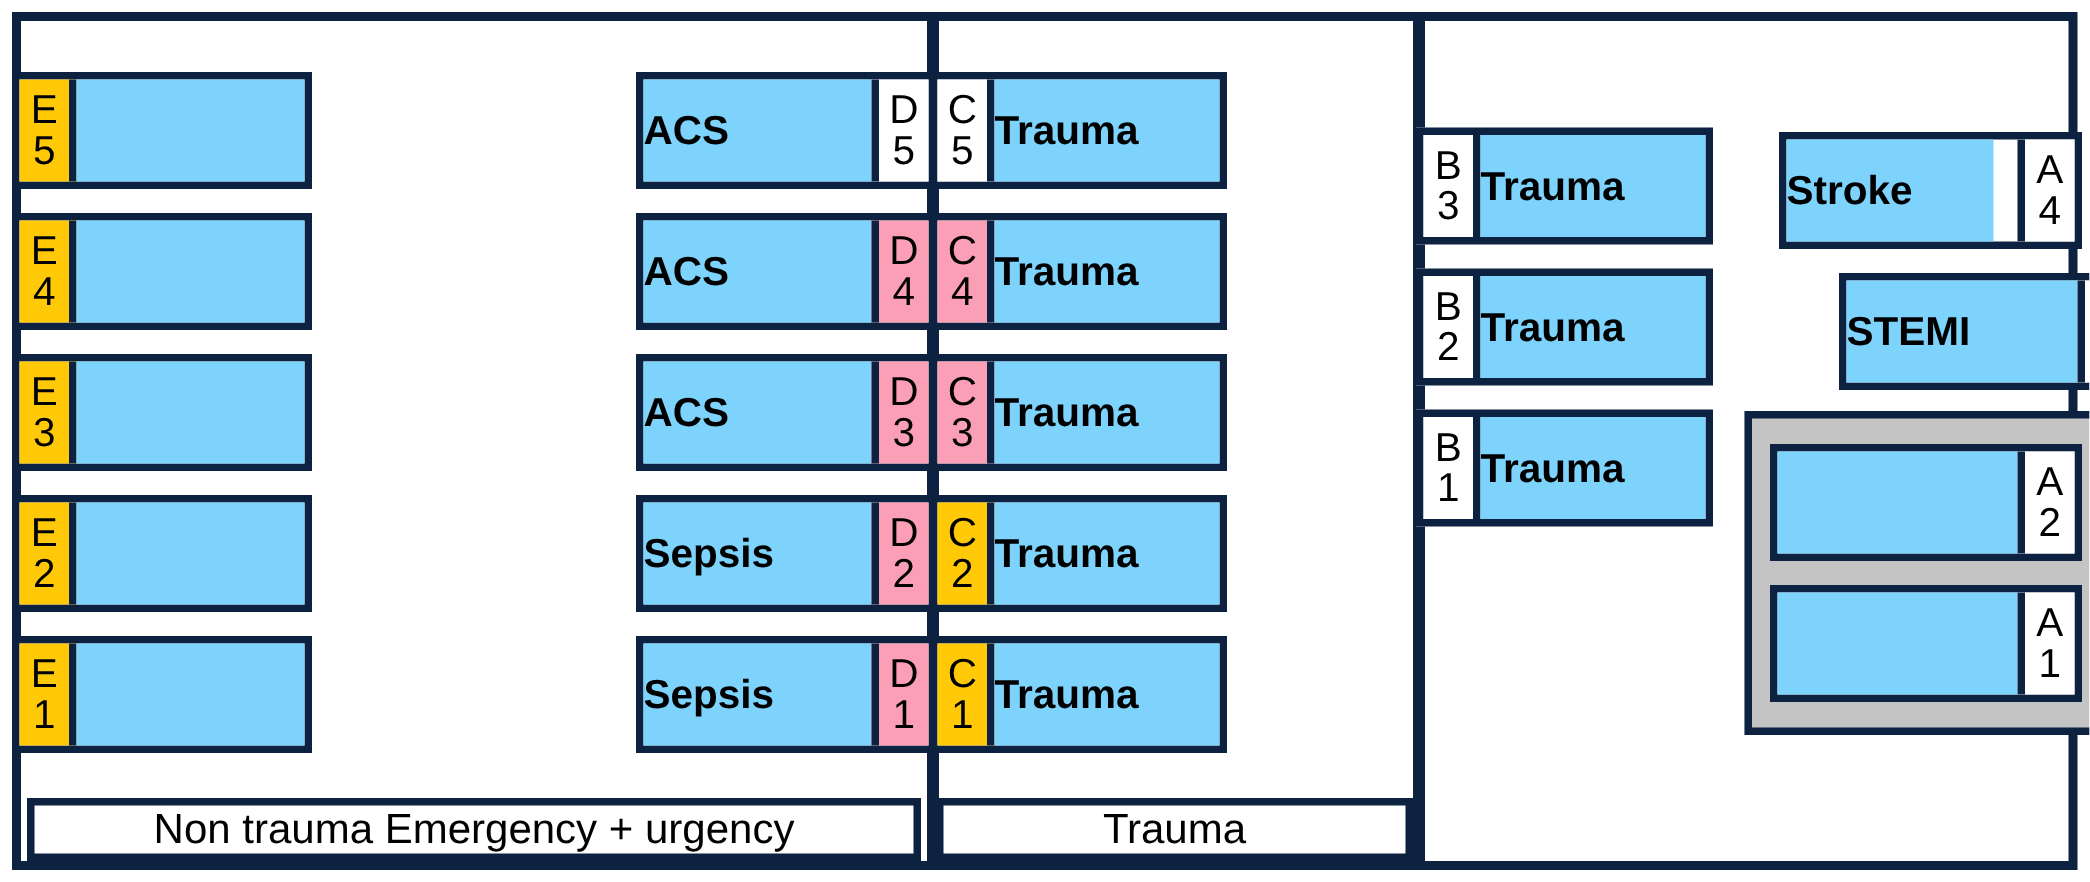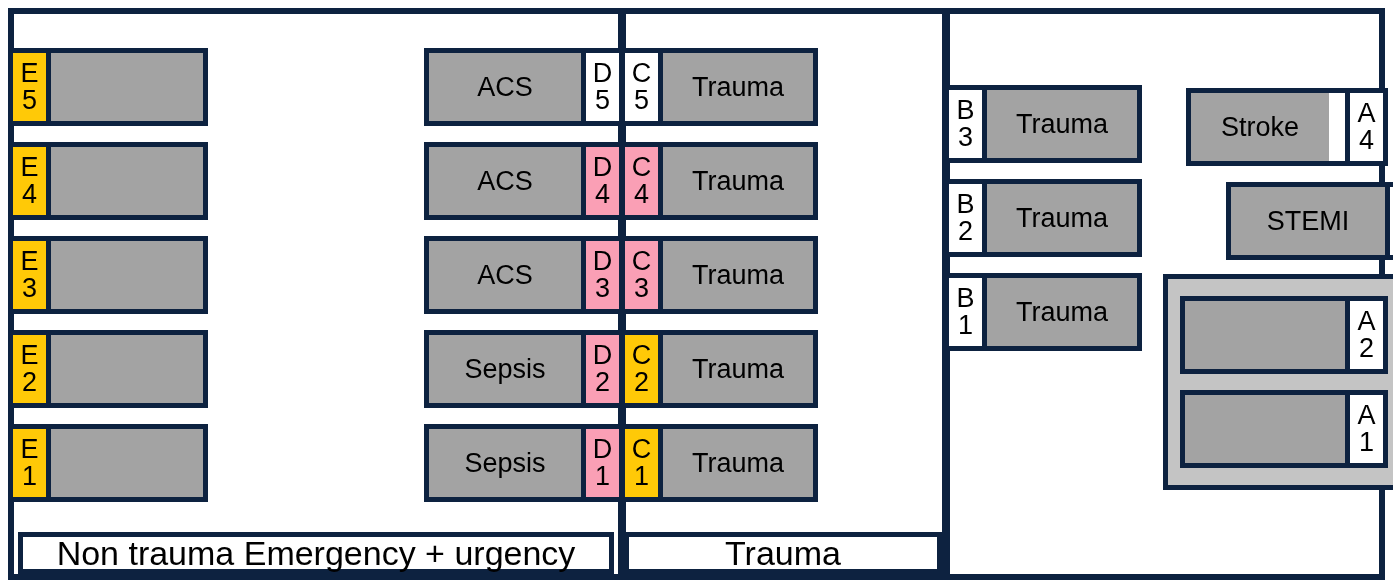--- a/index.html
+++ b/index.html
@@ -13,21 +13,21 @@
   :root{
     --navy:#0d2240;
     --gold:#ffc907;
     --pink:#fa9fb5;
     --grey:#c4c4c4;
   }
 
   
   .bay{position:absolute;box-sizing:border-box;display:flex;align-items:stretch;
        border:5px solid var(--navy);background:#ffffff;}
-  .cell{display:flex;align-items:center;justify-content:center;box-sizing:border-box;background:#a3a3a3;}
+  .cell{display:flex;align-items:center;box-sizing:border-box;background:#7dd3fc;font-weight:bold;}
   .body-cell{flex:1 1 auto;}
   .tag{flex:0 0 auto;width:38px;display:flex;flex-direction:column;
        align-items:center;justify-content:center;line-height:1.0;box-sizing:border-box;}
   .tag .ln{display:block;}
   .tag.left{border-right:5px solid var(--navy);}
   .tag.right{border-left:5px solid var(--navy);}
   .tag.gold{background:var(--gold);}
   .tag.pink{background:var(--pink);}
   .tag.plain{background:#ffffff;}
 
@@ -40,21 +40,21 @@
   .seg.left-seg{border-right-width:3px;}
   .seg.right-seg{border-left-width:3px;}
 
   
   .enclosure{position:absolute;box-sizing:border-box;background:var(--grey);
              border:5px solid var(--navy);}
 
   
   .footer-cell{position:absolute;box-sizing:border-box;border:5px solid var(--navy);
                background:#ffffff;display:flex;align-items:center;justify-content:center;}
-  .footer-cell .label{font-size:34px;}
+  .footer-cell .label{font-size:28px;}
 </style>
 </head>
 <body>
 
 <div id="stage">
 
   <div class="frame" style="left:8px;top:8px;width:616px;height:572px;"></div>
   <div class="frame" style="left:620px;top:8px;width:328px;height:572px;"></div>
   <div class="frame" style="left:944px;top:8px;width:441px;height:572px;"></div>
 

